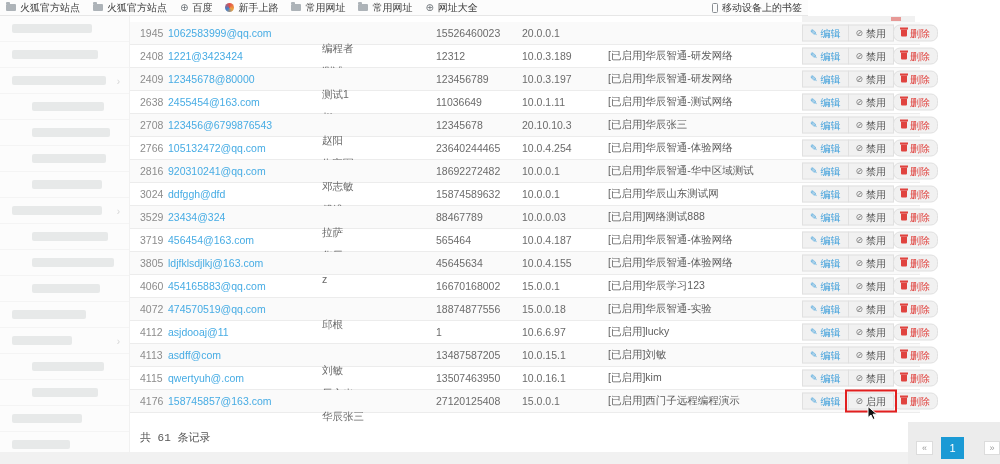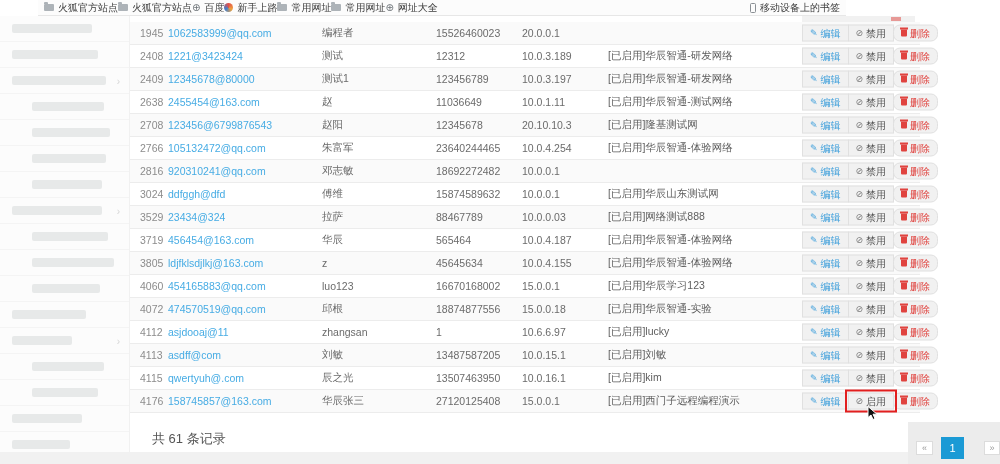--- a/index.html
+++ b/index.html
@@ -2,21 +2,21 @@
 <html><head>
 <meta charset="utf-8">
 <style>
   * { margin:0; padding:0; box-sizing:border-box; }
   body { font-family:"Liberation Sans","DejaVu Sans",sans-serif; }
   .screen { position:relative; width:1000px; height:464px; background:#fff; overflow:hidden; }
 
   
   .bmbar { position:absolute; left:0; top:0; width:808px; height:16px;
     background:#fcfcfc; border-bottom:1px solid #e7e7e7; display:flex; align-items:center;
-    padding:0 6px; font-size:10px; color:#3c3c3c;margin-left:38px; }
+    padding:0 6px; gap:13px; font-size:10px; color:#3c3c3c; }
   .bm-item { display:flex; align-items:center; gap:4px; cursor:pointer; white-space:nowrap; }
   .bm-right { margin-left:auto; }
   .ic-folder { width:10px; height:7px; background:#adb3b8; border-radius:1px; position:relative; display:inline-block; }
   .ic-folder::before { content:""; position:absolute; top:-2px; left:0; width:4px; height:2px; background:#adb3b8; border-radius:1px 1px 0 0; }
   .ic-globe { font-size:10px; color:#6d7378; line-height:1; }
   .ic-fox { width:9px; height:9px; border-radius:50%; display:inline-block;
     background:conic-gradient(#e2504a,#f0a23c,#3f7fd0,#e2504a); }
   .ic-phone { width:6px; height:10px; border:1px solid #8a8f94; border-radius:1.5px; display:inline-block; }
 
   
@@ -31,42 +31,42 @@
   
   .content { position:absolute; left:130px; top:16px; width:790px; }
   .sliver { height:6px; position:relative; background:#fff; overflow:hidden; }
   .sliver .ghost { position:absolute; left:672px; top:0; width:113px; height:6px; background:#f1f1f1; }
   .sliver .ghost i { position:absolute; right:14px; top:1px; width:10px; height:4px; background:rgba(222,80,74,.55); }
   .trow { height:23px; position:relative; border-bottom:1px solid #ececec; font-size:10.5px;text-align:right; }
   .trow.striped { background:#fafafa; }
   .cell { position:absolute; top:50%; transform:translateY(-50%); white-space:nowrap; color:#6b6b6b; }
   .c-id     { left:10px;  color:#8c8c8c; }
   .c-email  { left:38px;  color:#47ace4; cursor:pointer; }
-  .c-name   { left:192px; }
+  .c-name   { left:192px;margin-top:16px; }
   .c-phone  { left:306px; }
   .c-ip     { left:392px; }
   .c-status { left:478px; color:#5e5e5e; }
   .agroup { position:absolute; left:672px; top:50%; transform:translateY(-50%); display:flex; }
   .abtn { height:17px; display:flex; align-items:center; gap:3px; padding:0 7px;
     background:#f1f1f1; border:1px solid #e0e0e0; font-size:10px; color:#555;
     cursor:pointer; white-space:nowrap; }
   .abtn + .abtn { margin-left:-1px; }
   .abtn .glyph { font-size:9px; line-height:1; }
   .b-edit { color:#3e9fdb; }
   .b-edit .glyph { color:#3e9fdb; }
   .b-toggle .glyph { color:#777; }
   .b-del { color:#e0433f;border-radius:7px; }
   .ic-trash { width:6px; height:7px; background:#e0433f; border-radius:0 0 1px 1px; position:relative; display:inline-block; }
   .ic-trash::before { content:""; position:absolute; top:-2px; left:-1px; width:8px; height:2px; background:#e0433f; }
   .hl { outline:2px solid #e21f1f; outline-offset:1px; position:relative; }
   .cursor-ptr { position:absolute; left:18px; top:12px; width:11px; height:15px; z-index:5; pointer-events:none; }
 
   
   .footer-strip { position:absolute; left:0; top:452px; width:925px; height:12px; background:#f1f1f1; }
-  .total { position:absolute; left:152px; top:430px; font-size:13px; color:#555; }
+  .total { position:absolute; left:140px; top:430px; font-size:11px; color:#555;font-family:Liberation Mono, monospace; }
   .pg-block { position:absolute; left:908px; top:422px; width:92px; height:42px; background:#ececec; }
   .pg-btn { position:absolute; display:flex; align-items:center; justify-content:center;
     background:#fff; border:1px solid #dcdcdc; color:#9a9a9a; font-size:9px; cursor:pointer; }
   .pg-prev { left:916px; top:441px; width:17px; height:14px; }
   .pg-next { left:984px; top:441px; width:16px; height:14px; }
   .pg-cur  { position:absolute; left:941px; top:437px; width:23px; height:22px;
     background:#1b9ad5; color:#fff; font-size:11px; display:flex; align-items:center;
     justify-content:center; cursor:pointer; }
 </style>
 </head>
@@ -260,21 +260,21 @@
               <span>删除</span>
             </span>
           </span>
         </div>
         <div class="trow striped">
           <span class="cell c-id">2708</span>
           <span class="cell c-email">123456@6799876543</span>
           <span class="cell c-name">赵阳</span>
           <span class="cell c-phone">12345678</span>
           <span class="cell c-ip">20.10.10.3</span>
-          <span class="cell c-status">[已启用]隆基测试网</span>
+          <span class="cell c-status">[已启用]华辰张三</span>
           <span class="agroup">
             <span class="abtn b-edit">
               <span class="glyph">✎</span>
               <span>编辑</span>
             </span>
             <span class="abtn b-toggle">
               <span class="glyph">⊘</span>
               <span>禁用</span>
             </span>
             <span class="abtn b-del">
@@ -304,20 +304,21 @@
               <span>删除</span>
             </span>
           </span>
         </div>
         <div class="trow striped">
           <span class="cell c-id">2816</span>
           <span class="cell c-email">920310241@qq.com</span>
           <span class="cell c-name">邓志敏</span>
           <span class="cell c-phone">18692272482</span>
           <span class="cell c-ip">10.0.0.1</span>
+          <span class="cell c-status">[已启用]华辰智通-华中区域测试</span>
           <span class="agroup">
             <span class="abtn b-edit">
               <span class="glyph">✎</span>
               <span>编辑</span>
             </span>
             <span class="abtn b-toggle">
               <span class="glyph">⊘</span>
               <span>禁用</span>
             </span>
             <span class="abtn b-del">

